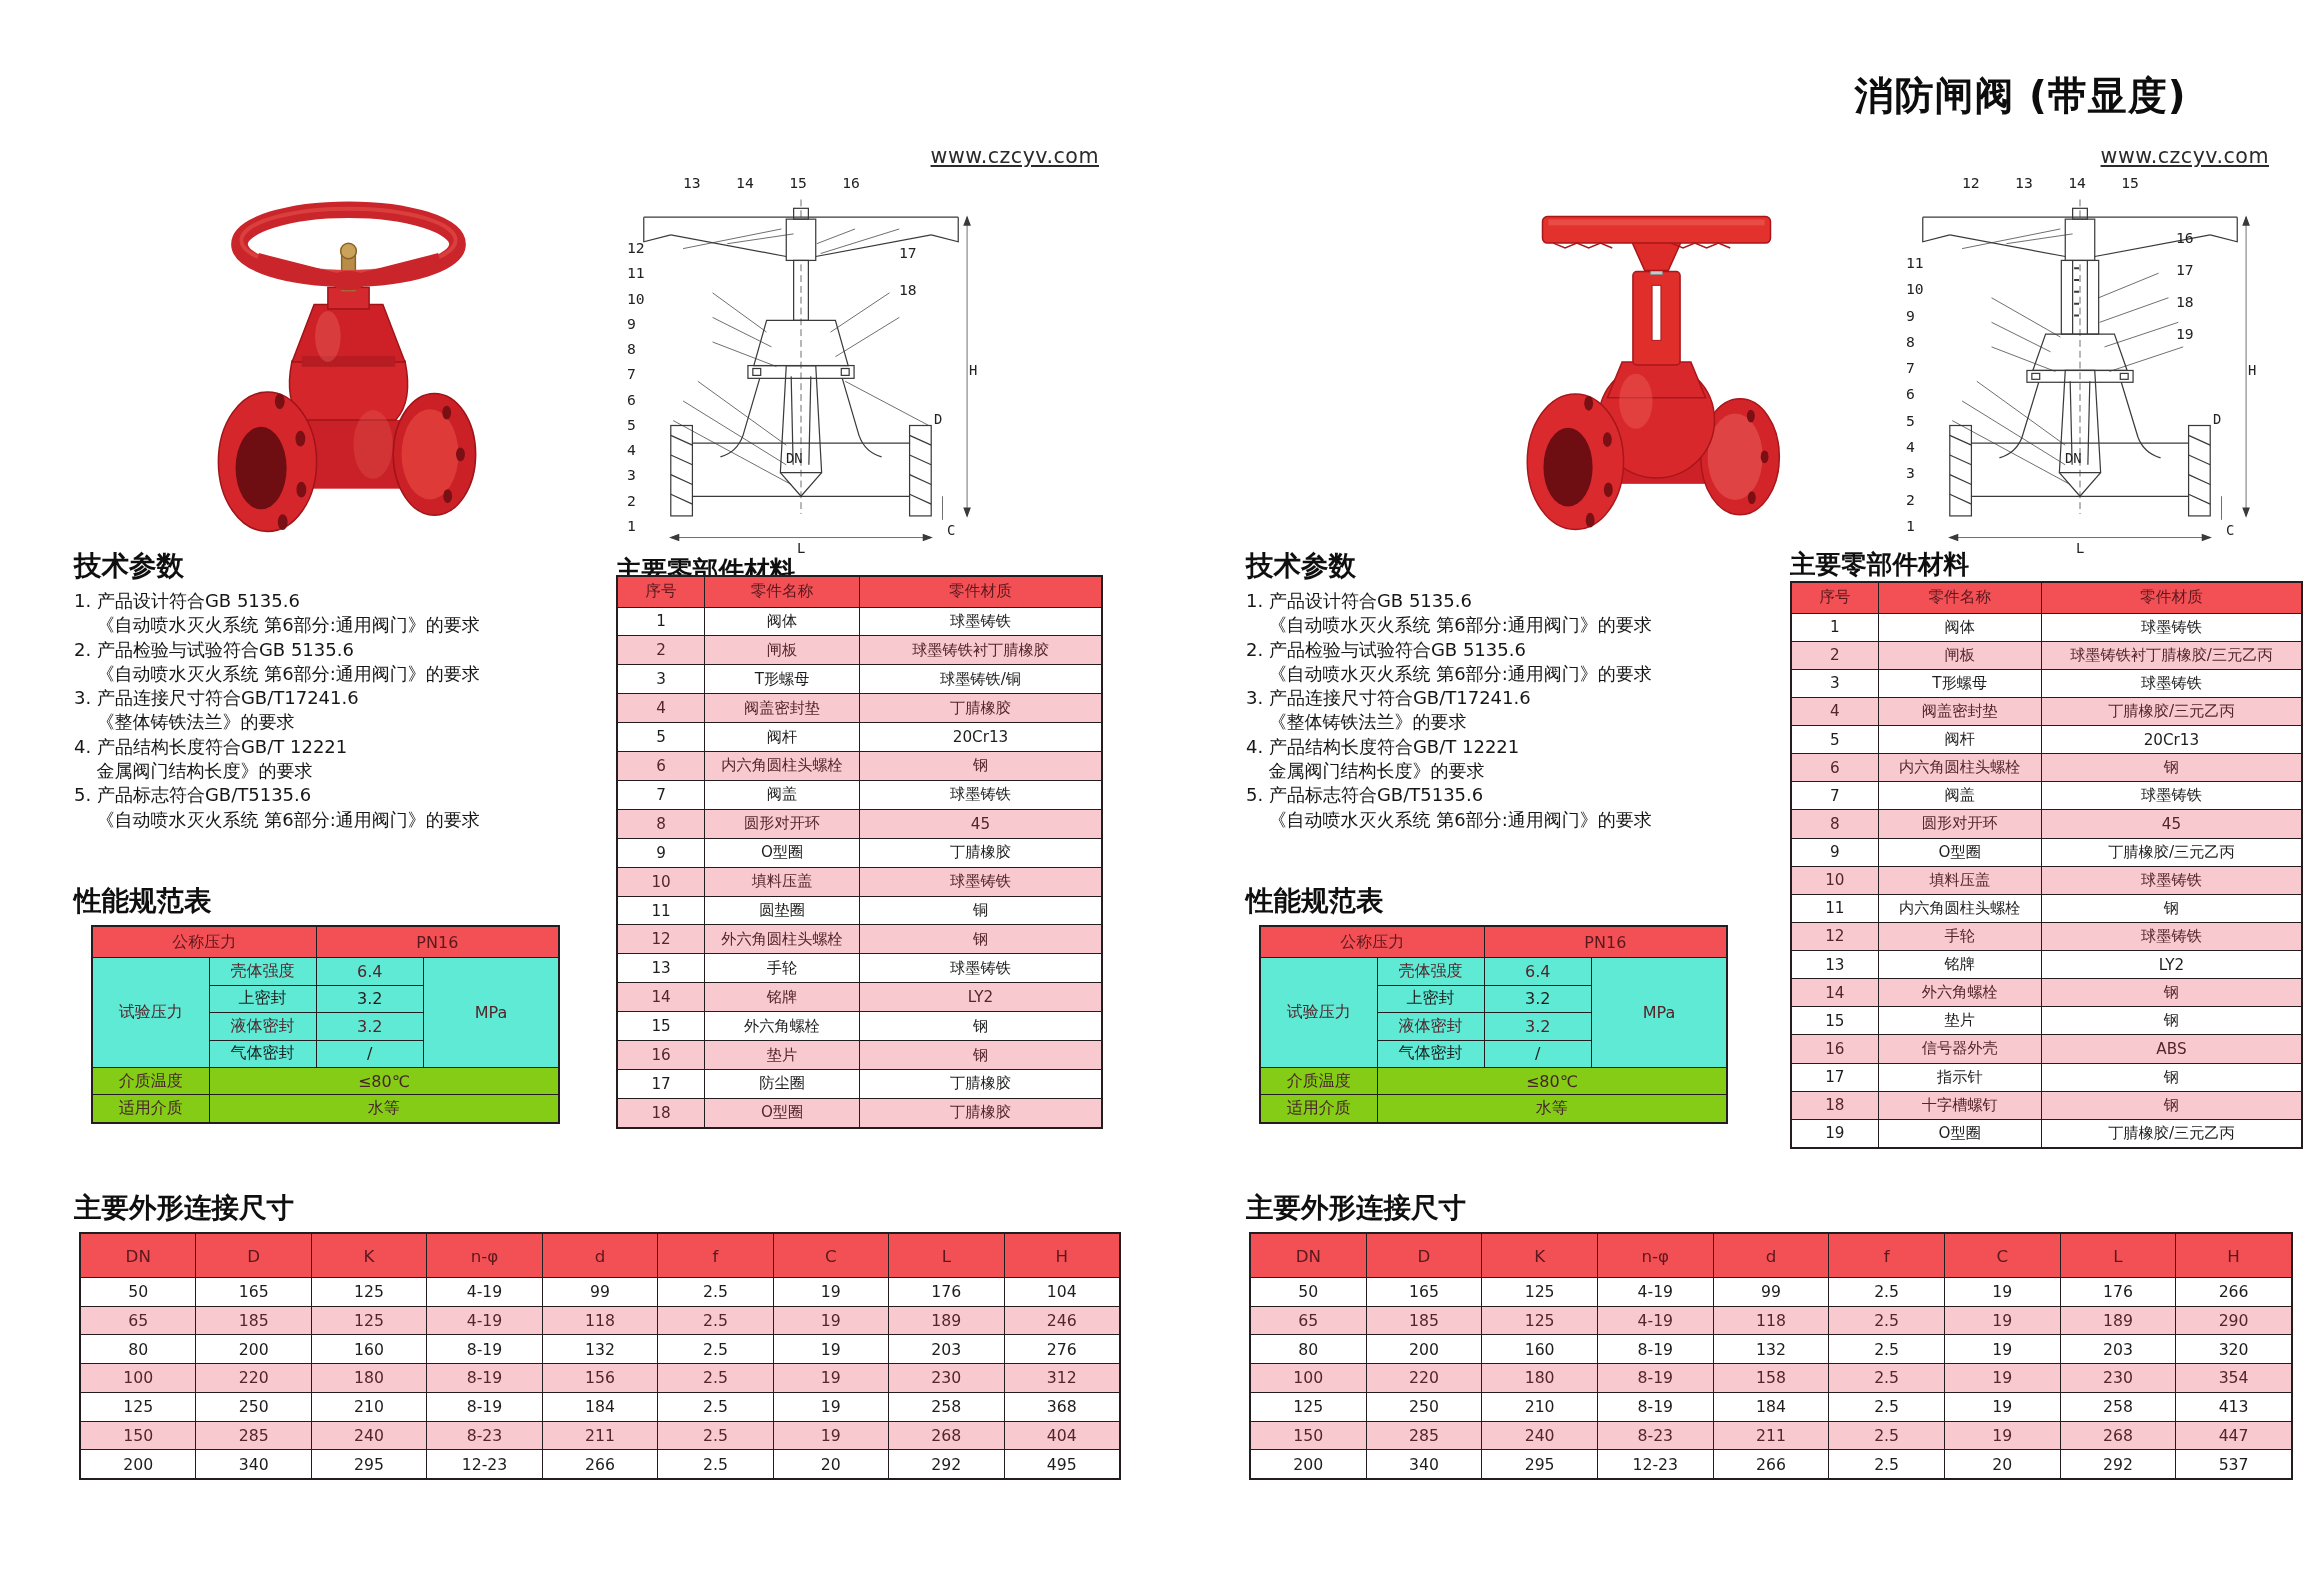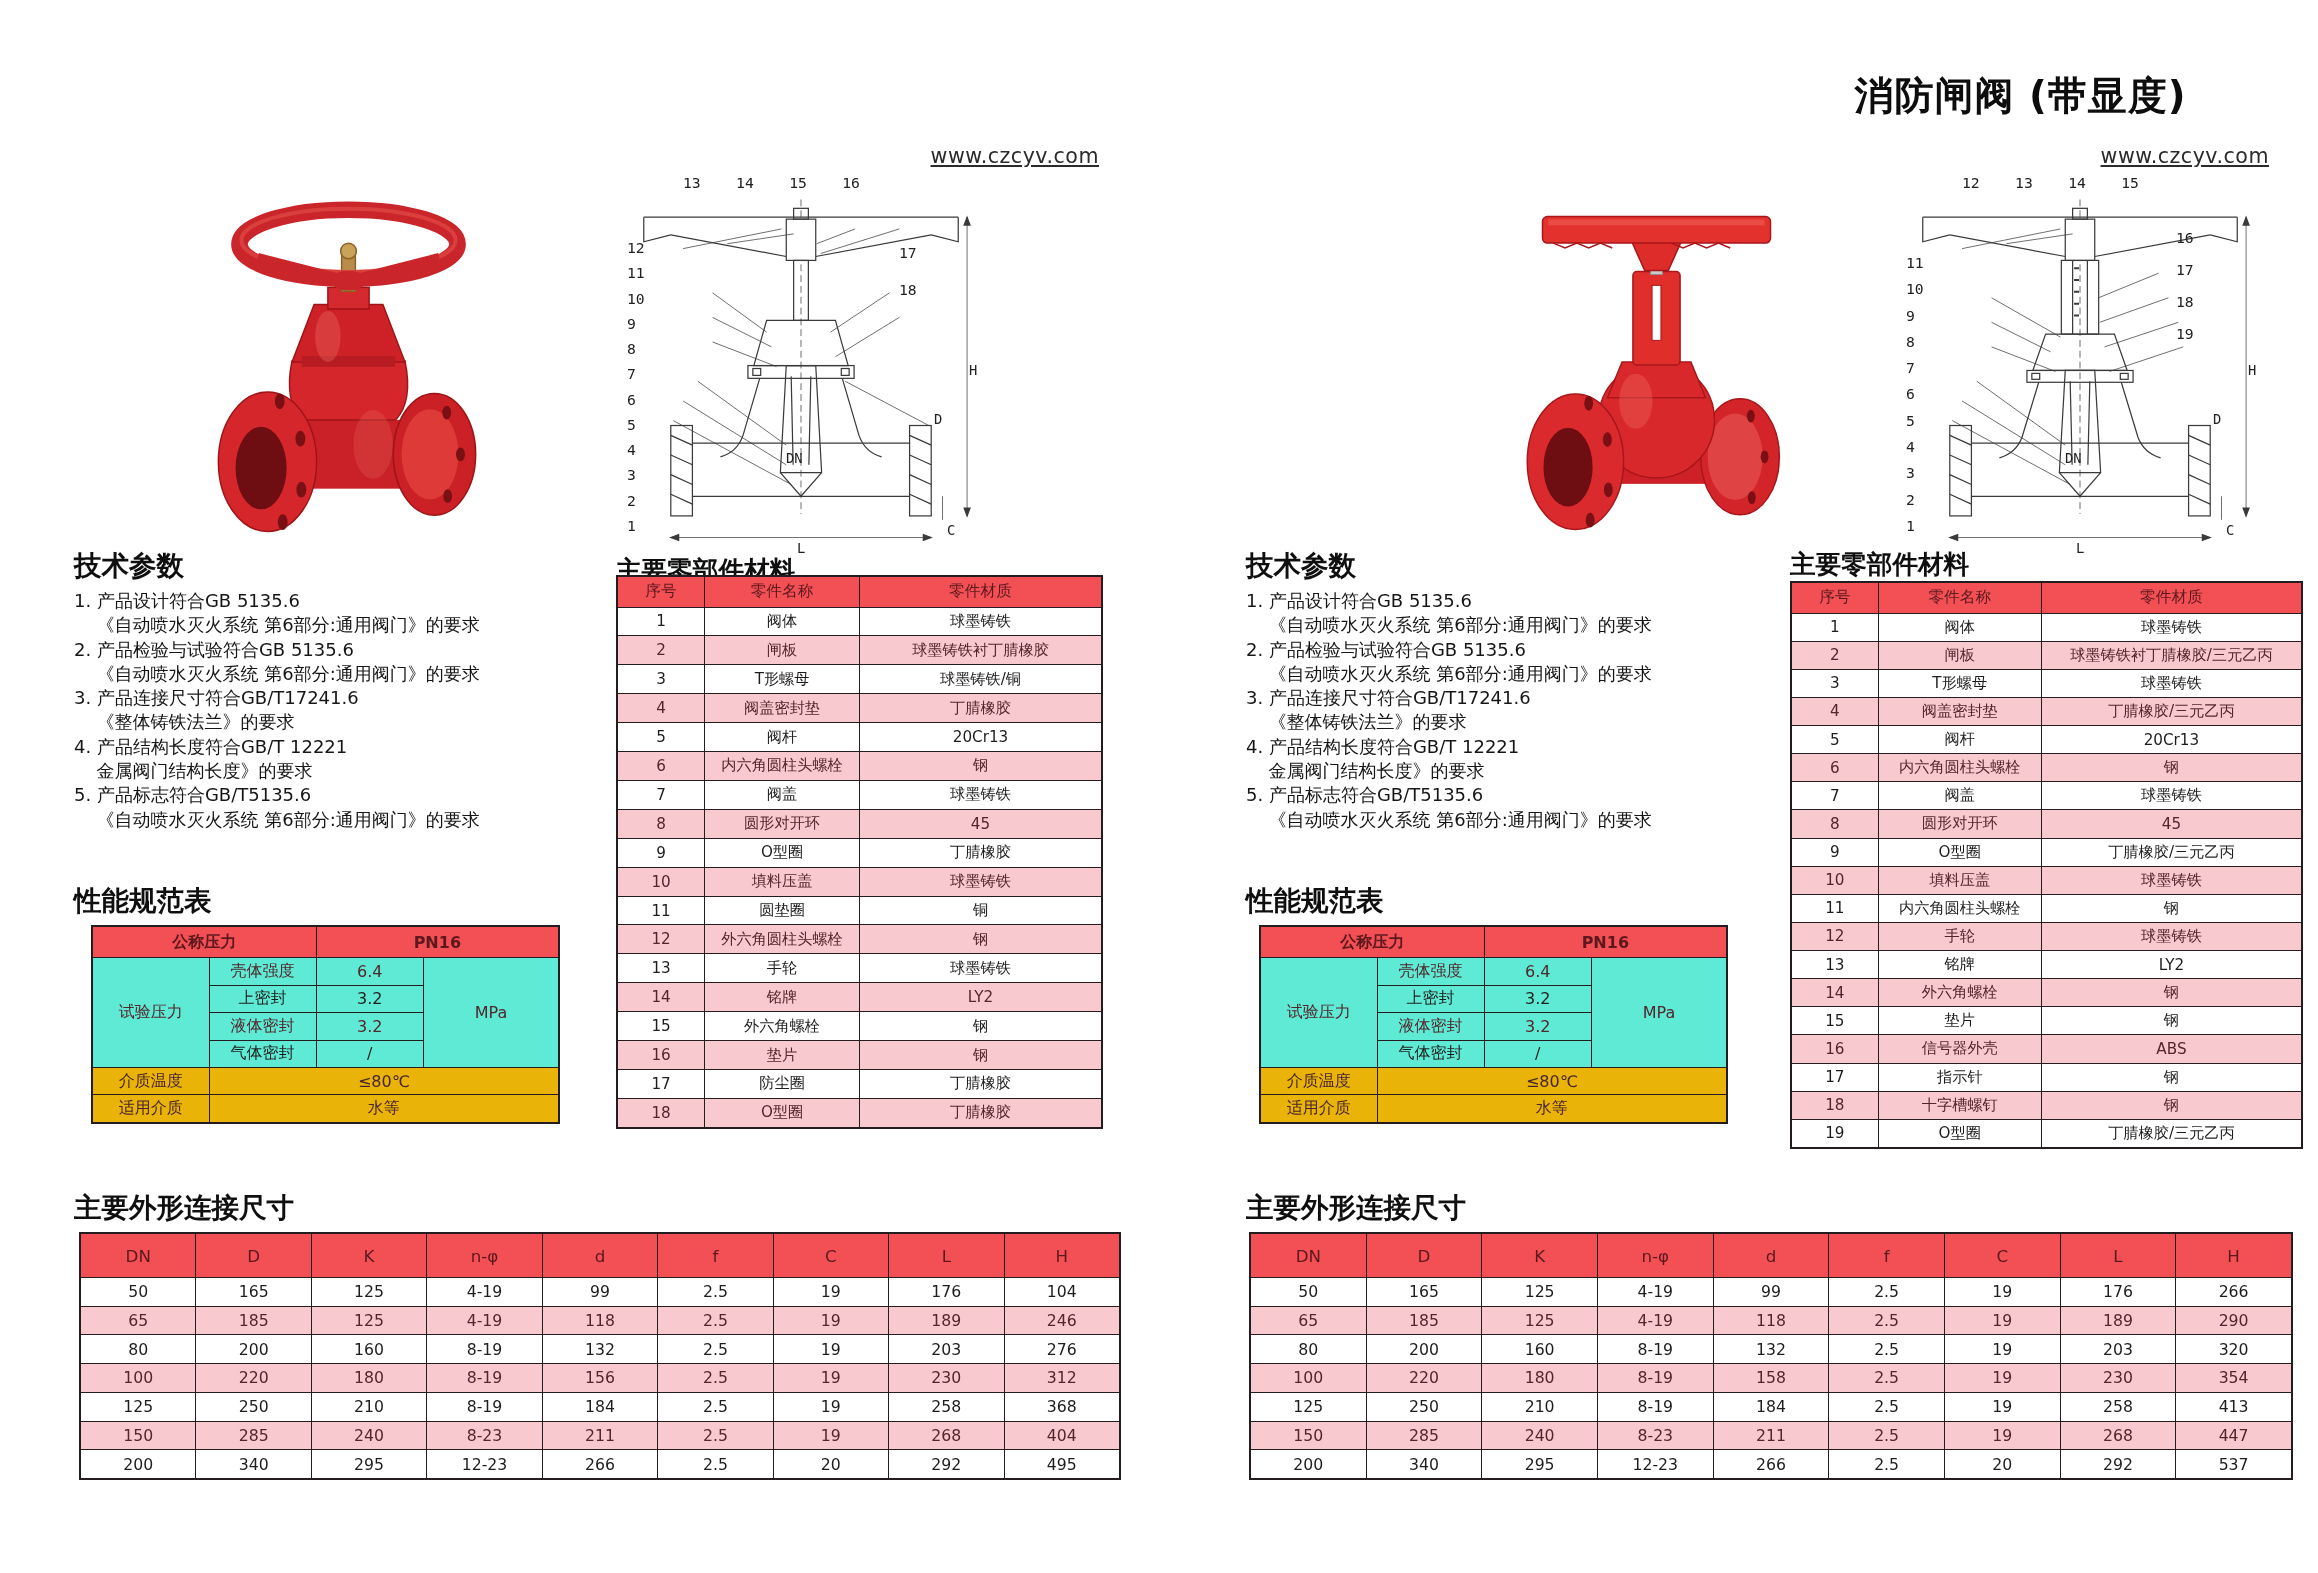--- a/index.html
+++ b/index.html
@@ -22,22 +22,22 @@
   table.tbl td,table.tbl th{border:1.5px solid #241d20;text-align:center;vertical-align:middle;font-weight:normal;padding:0 2.9px;overflow:hidden;}
   .tbl-wrap{position:absolute;border:1px solid #241d20;}
   .red-h{background:#f25055;color:#5c181d;font-weight:bold;}
   tbody tr:nth-child(even){background:#f8c9ce;color:#53262c;}
   tbody tr:nth-child(odd){background:#ffffff;color:#1d1d1d;}
   .parts td{height:25.6px;font-size:15.2px;}
   .parts thead td{height:29.5px;font-size:15.7px;}
   .dims td{height:24.6px;font-size:15.7px;}
   .dims thead td{height:43px;font-size:16.7px;}
   .perf td{height:24px;font-size:16px;}
-  .perf .red-h td, .perf tr.hdr td{background:#f25055;color:#5c181d;font-weight:bold;height:27.5px;margin-left:17px;}
-  .perf tr.pinkrow td{background:#eab308;color:#47252b;}
+  .perf .red-h td, .perf tr.hdr td{background:#f25055;color:#5c181d;font-weight:normal;height:27.5px;margin-left:17px;}
+  .perf tr.pinkrow td{background:#84cc16;color:#47252b;}
   .perf tr.whiterow td{background:#5eead4;}
   
   .drawing{position:absolute;}
   .drawing svg{position:absolute;left:0;top:0;}
   .co{font-size:14.7px;color:#222;font-family:"DejaVu Sans Mono","Liberation Mono",monospace;}
   .callouts-top{position:absolute;display:flex;flex-direction:row;justify-content:space-between;}
   .callouts-col{position:absolute;display:flex;flex-direction:column;justify-content:space-between;align-items:flex-start;}
   .dimlabel{position:absolute;font-size:13.8px;color:#222;font-family:"DejaVu Sans Mono","Liberation Mono",monospace;}
   
   .photo{position:absolute;}

